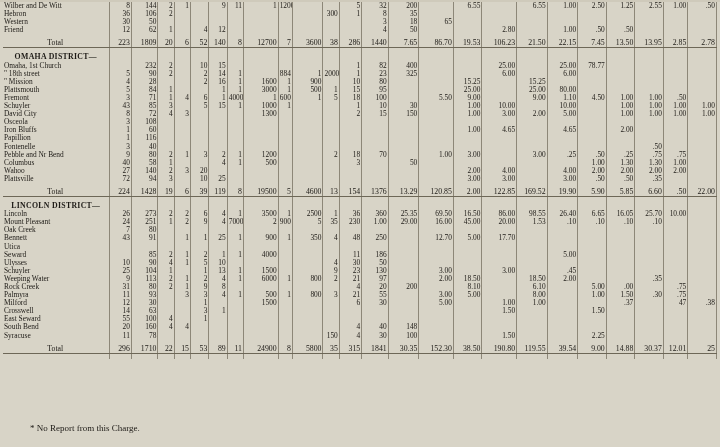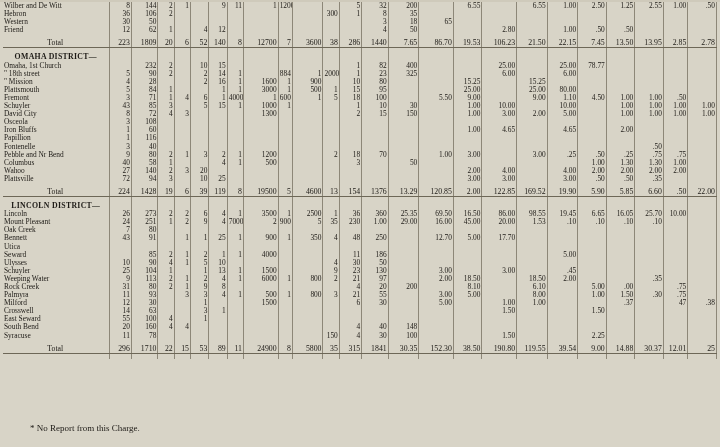--- a/index.html
+++ b/index.html
@@ -826,21 +826,21 @@
           <td class="num">1</td>
           <td class="num">2500</td>
           <td class="num">1</td>
           <td class="num">36</td>
           <td class="num">360</td>
           <td class="num">25.35</td>
           <td class="num">69.50</td>
           <td class="num">16.50</td>
           <td class="num">86.00</td>
           <td class="num">98.55</td>
-          <td class="num">19.45</td>
+          <td class="num">26.40</td>
           <td class="num">6.65</td>
           <td class="num">16.05</td>
           <td class="num">25.70</td>
           <td class="num">10.00</td>
           <td class="num"></td>
         </tr>
         <tr class="row">
           <td class="name">Mount Pleasant</td>
           <td class="num">24</td>
           <td class="num">251</td>

